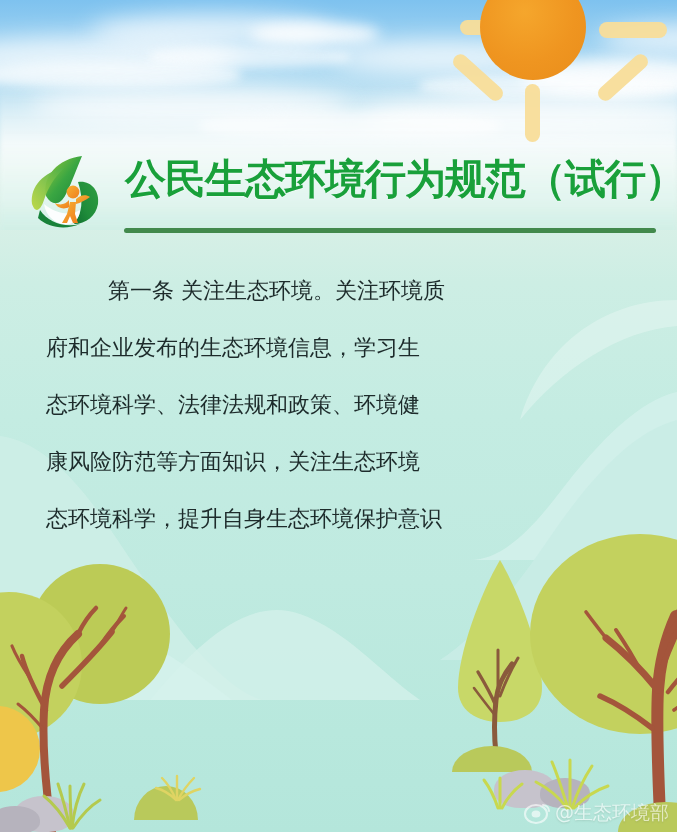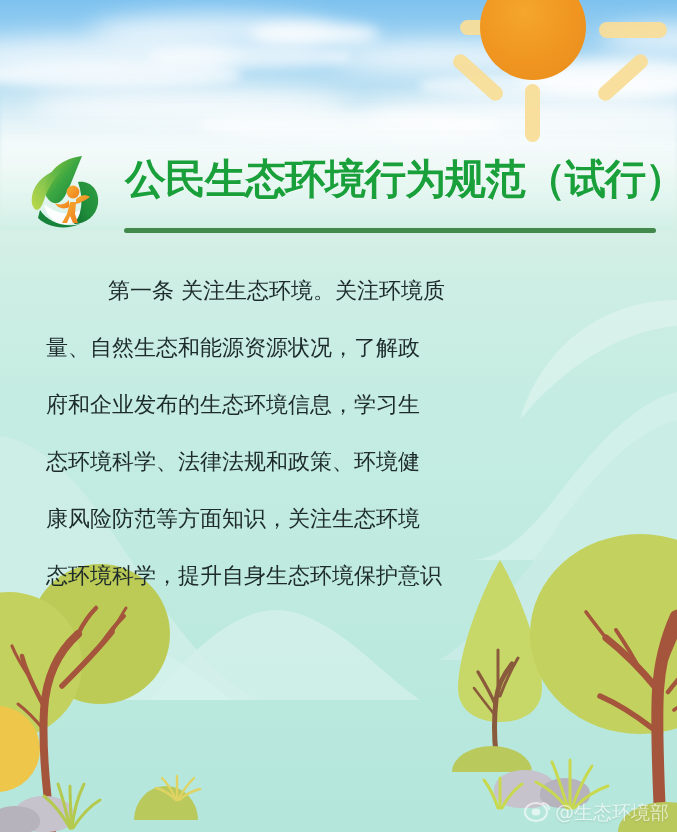--- a/index.html
+++ b/index.html
@@ -124,21 +124,21 @@
   .crown-olive-d { background: #bccb56; }
   .crown-yellow  { background: #eec64a; }
   .rock { position: absolute; border-radius: 50% 50% 42% 42%; background: #b6b3bd; }
   .rock.light { background: #c6c3cc; }
   .mound { position: absolute; border-radius: 50% 50% 0 0 / 100% 100% 0 0; background: #b9c95b; }
 
   
   .watermark {
     position: absolute;
     right: 8px; bottom: 6px;
-    display: flex; gap: 5px;
+    display: flex; align-items: center; gap: 5px;
     z-index: 20;
     opacity: .62;
   }
   .wm-text {
     font-family: "DejaVu Sans", "Liberation Sans", sans-serif;
     font-size: 19px;
     color: #ffffff;
     text-shadow: 0 1px 2px rgba(90,110,90,.35);
     white-space: nowrap;
   }
@@ -229,21 +229,20 @@
       <path d="M50,47 C54,43 60,42 64,45 C60,48 54,51 50,52 Z" fill="url(#og1)"></path>
       <path d="M44,50 L50,50 L49,62 L52,71 L47,71 L44,64 L41,71 L36,71 L41,62 Z" fill="url(#og1)"></path>
     </svg>
 
     <div class="title-text">公民生态环境行为规范（试行）</div>
   </div>
   <div class="title-rule"></div>
 
   <div class="body-text">
     <div class="body-line indent">第一条  关注生态环境。关注环境质</div>
-    <div class="body-line">量、自然生态和能源资源状况，了解政</div>
     <div class="body-line">府和企业发布的生态环境信息，学习生</div>
     <div class="body-line">态环境科学、法律法规和政策、环境健</div>
     <div class="body-line">康风险防范等方面知识，关注生态环境</div>
     <div class="body-line">态环境科学，提升自身生态环境保护意识</div>
   </div>
 
   <div class="scene">
 
     <div class="blob crown-olive-d" style="left:30px; top:4px; width:140px; height:140px;"></div>
 

